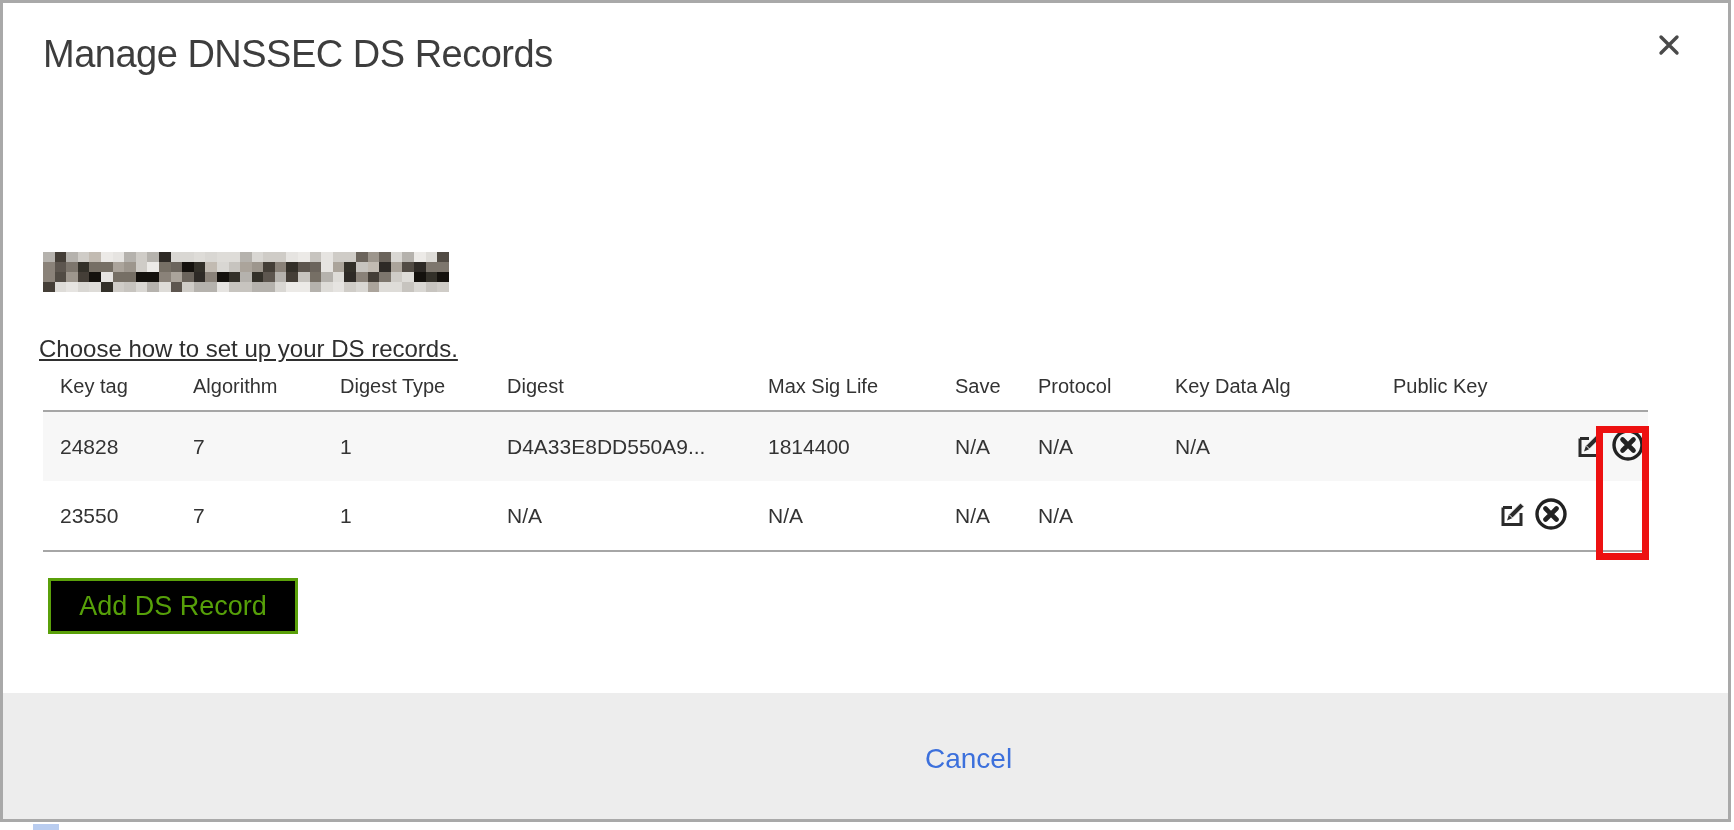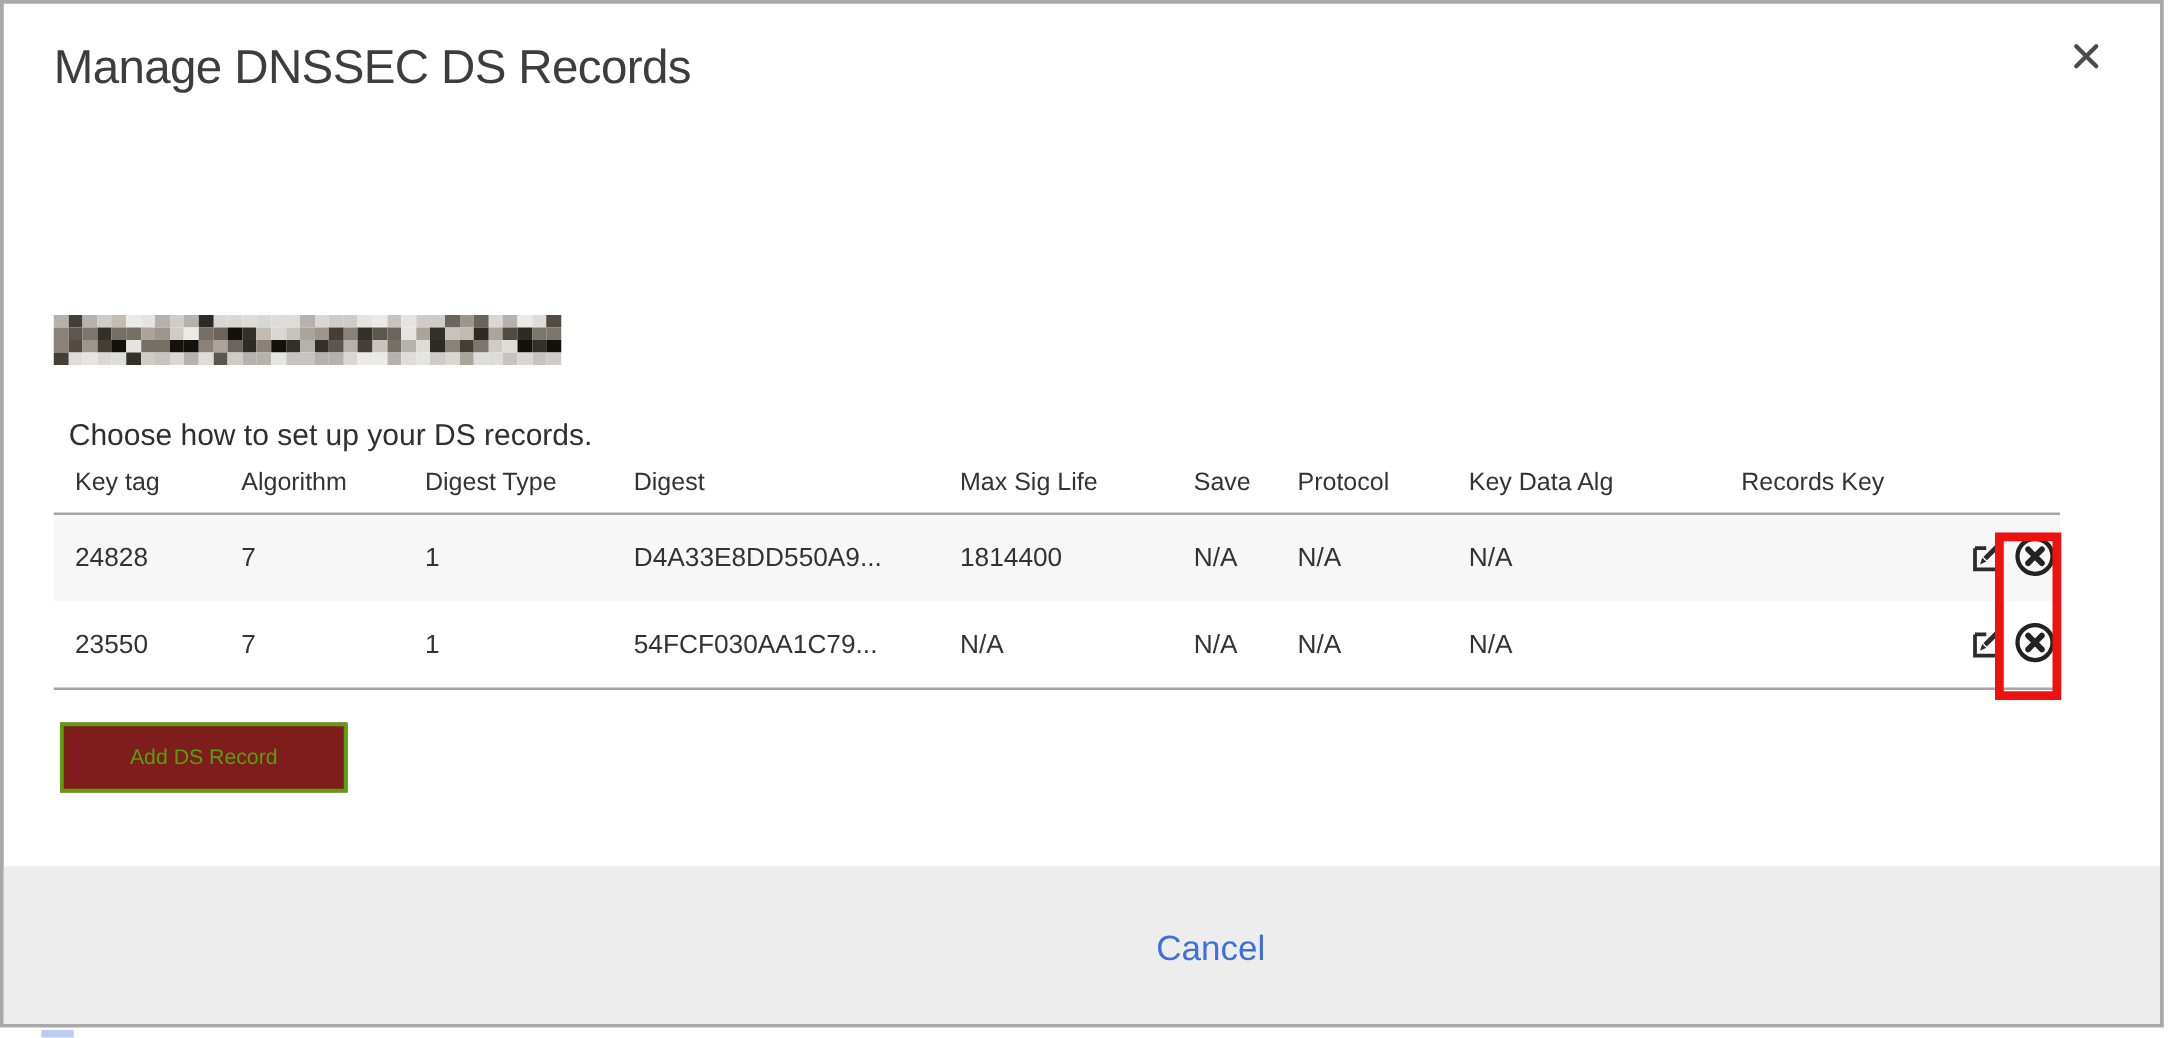--- a/index.html
+++ b/index.html
@@ -7,38 +7,38 @@
        font-family:"Liberation Sans","DejaVu Sans",sans-serif;color:#333;}
   .modal{position:absolute;left:0;top:0;width:1725px;height:816px;
          border:3px solid #a9a9a9;background:#fff;}
   .title{position:absolute;left:40px;top:30px;font-size:38px;font-weight:300;
          color:#3d3d3d;letter-spacing:-0.5px;}
   .close-btn{position:absolute;left:1648px;top:24px;width:36px;height:36px;
              background:none;border:none;padding:0;cursor:pointer;}
   .mosaic{position:absolute;left:40px;top:249px;width:406px;height:40px;
           line-height:0;font-size:0;}
   .mosaic i{display:inline-block;}
-  .subtitle{position:absolute;left:52px;top:332px;font-size:24px;color:#2f2f2f;}
+  .subtitle{position:absolute;left:36px;top:332px;font-size:24px;color:#2f2f2f;text-decoration:underline;}
   .ds-table{position:absolute;left:40px;top:372px;width:1605px;}
   .grid-row{display:grid;
             grid-template-columns:133px 147px 167px 261px 187px 83px 137px 218px 1fr 77px;
             padding-left:17px;align-items:center;}
   .thead{padding-bottom:12px;font-size:20px;color:#333;}
   .tbody{border-top:2px solid #a6a6a6;border-bottom:2px solid #a6a6a6;}
   .trow{height:69px;font-size:21px;color:#333;}
   .trow.odd{background:#f7f7f7;}
   .actions{display:flex;justify-content:flex-end;align-items:center;gap:3px;
            padding-right:2px;}
   .icon-btn{background:none;border:none;padding:0;width:36px;height:36px;
             cursor:pointer;display:flex;align-items:center;justify-content:center;}
   .red-box{position:absolute;left:1593px;top:423px;width:39px;height:120px;
            border:7px solid #ed1111;pointer-events:none;}
-  .add-btn{position:absolute;left:45px;top:575px;width:230px;height:56px;
-           background:#7f1d1d;border:3px solid #5aa00a;color:#56a009;
-           font-size:17px;font-family:inherit;cursor:pointer;}
+  .add-btn{position:absolute;left:45px;top:575px;width:250px;height:56px;
+           background:#000000;border:3px solid #5aa00a;color:#56a009;
+           font-size:27px;font-family:inherit;cursor:pointer;}
   .footer{position:absolute;left:0;top:690px;width:1725px;height:126px;
           background:#ededed;}
   .save-btn{position:absolute;left:722px;top:32px;width:178px;height:71px;
             background:#599c00;border:none;border-bottom:6px solid #4a8103;
             color:#fff;font-size:28px;font-family:inherit;cursor:pointer;}
   .cancel-link{position:absolute;left:922px;top:50px;font-size:28px;
                color:#3c70dc;text-decoration:none;cursor:pointer;}
   .page-fragment{position:absolute;left:33px;top:824px;width:26px;height:6px;
                  background:#b9cdf0;}
 </style>
@@ -64,21 +64,21 @@
   <div class="ds-table">
     <div class="grid-row thead" id="thead">
         <div>Key tag</div>
         <div>Algorithm</div>
         <div>Digest Type</div>
         <div>Digest</div>
         <div>Max Sig Life</div>
         <div>Save</div>
         <div>Protocol</div>
         <div>Key Data Alg</div>
-        <div>Records Key</div>
+        <div>Public Key</div>
         <div></div>
       </div>
     <div class="tbody" id="tbody">
         <div class="grid-row trow odd">
           <div>24828</div>
           <div>7</div>
           <div>1</div>
           <div>D4A33E8DD550A9...</div>
           <div>1814400</div>
           <div>N/A</div>
@@ -98,21 +98,20 @@
                   <circle cx="18" cy="18" r="14" fill="none" stroke="#222" stroke-width="3.4"></circle>
                   <path d="M12.5 12.5 L23.5 23.5 M23.5 12.5 L12.5 23.5" stroke="#222" stroke-width="4.6" stroke-linecap="round"></path>
                 </svg></span>
             </button>
           </div>
         </div>
         <div class="grid-row trow">
           <div>23550</div>
           <div>7</div>
           <div>1</div>
-          <div>54FCF030AA1C79...</div>
           <div>N/A</div>
           <div>N/A</div>
           <div>N/A</div>
           <div>N/A</div>
           <div></div>
           <div class="actions">
             <button class="icon-btn">
               <span><svg width="30" height="30" viewBox="0 0 30 30">
                   <path d="M6 8.5 H15 M24 14 V25.5 H6 V8.5" fill="none" stroke="#2b2b2b" stroke-width="3"></path>
                   <path d="M10 21.5 L12 15.5 L23.5 4 L27 7.5 L15.5 19 Z" fill="#2b2b2b"></path>

